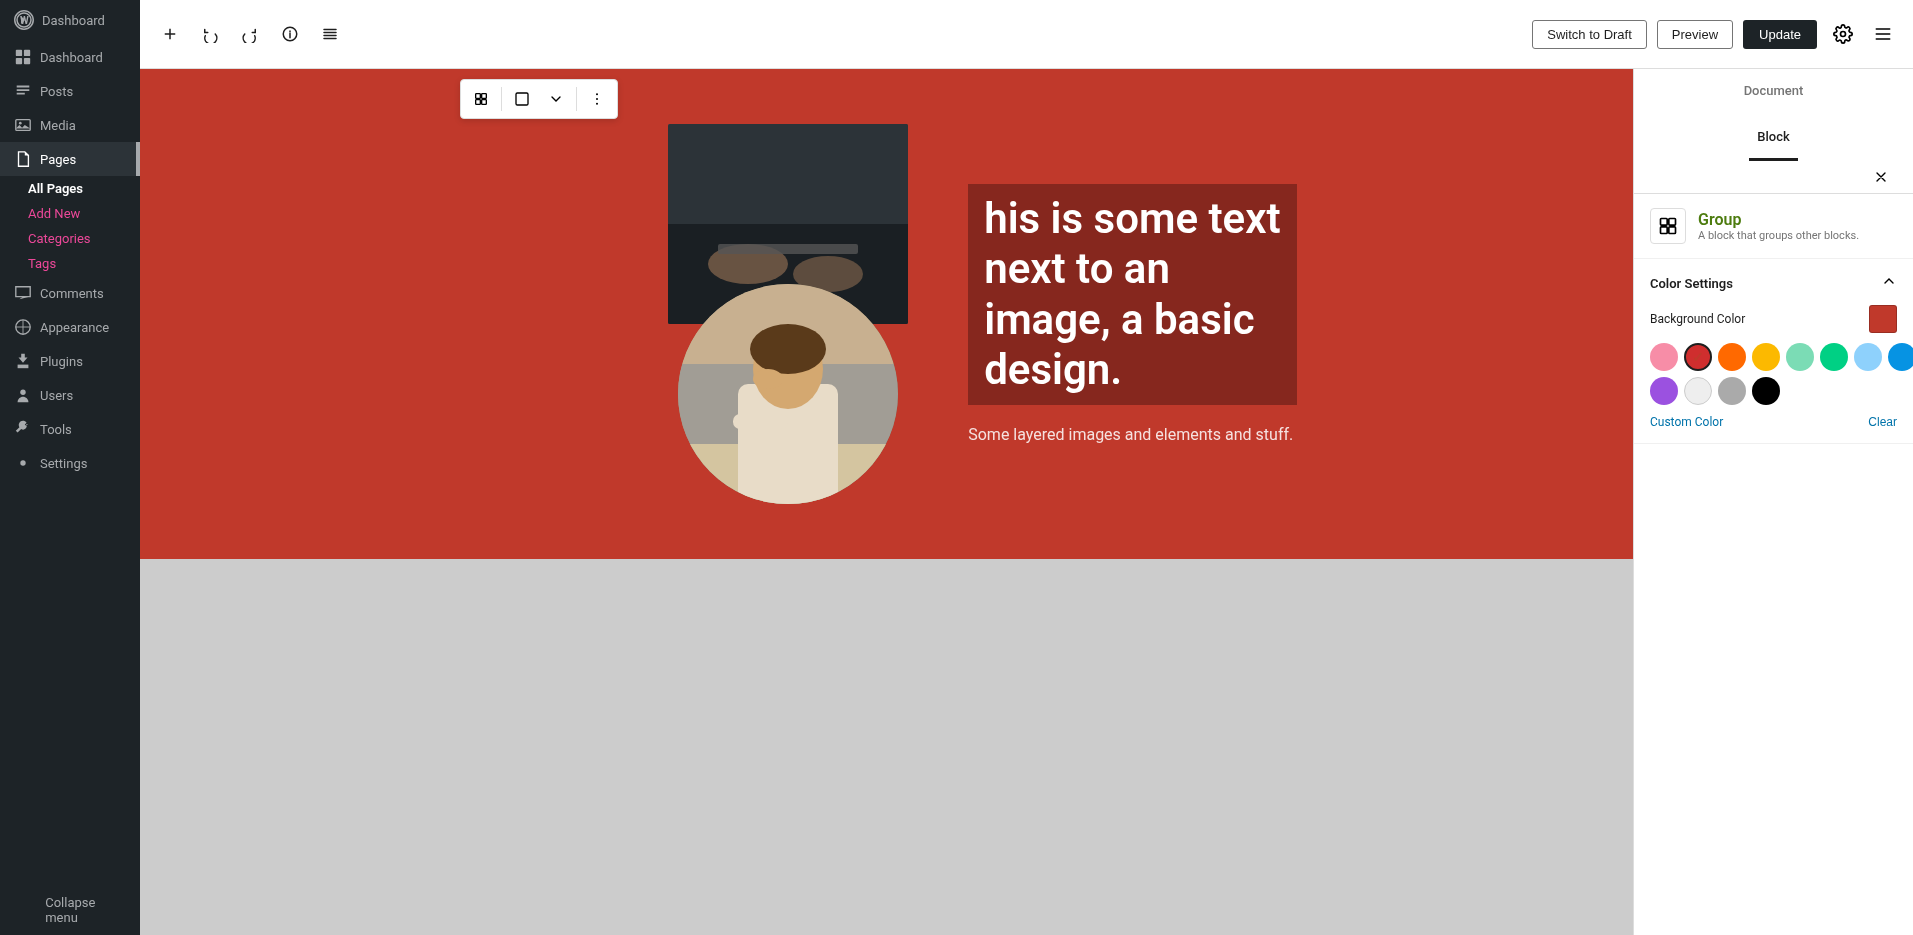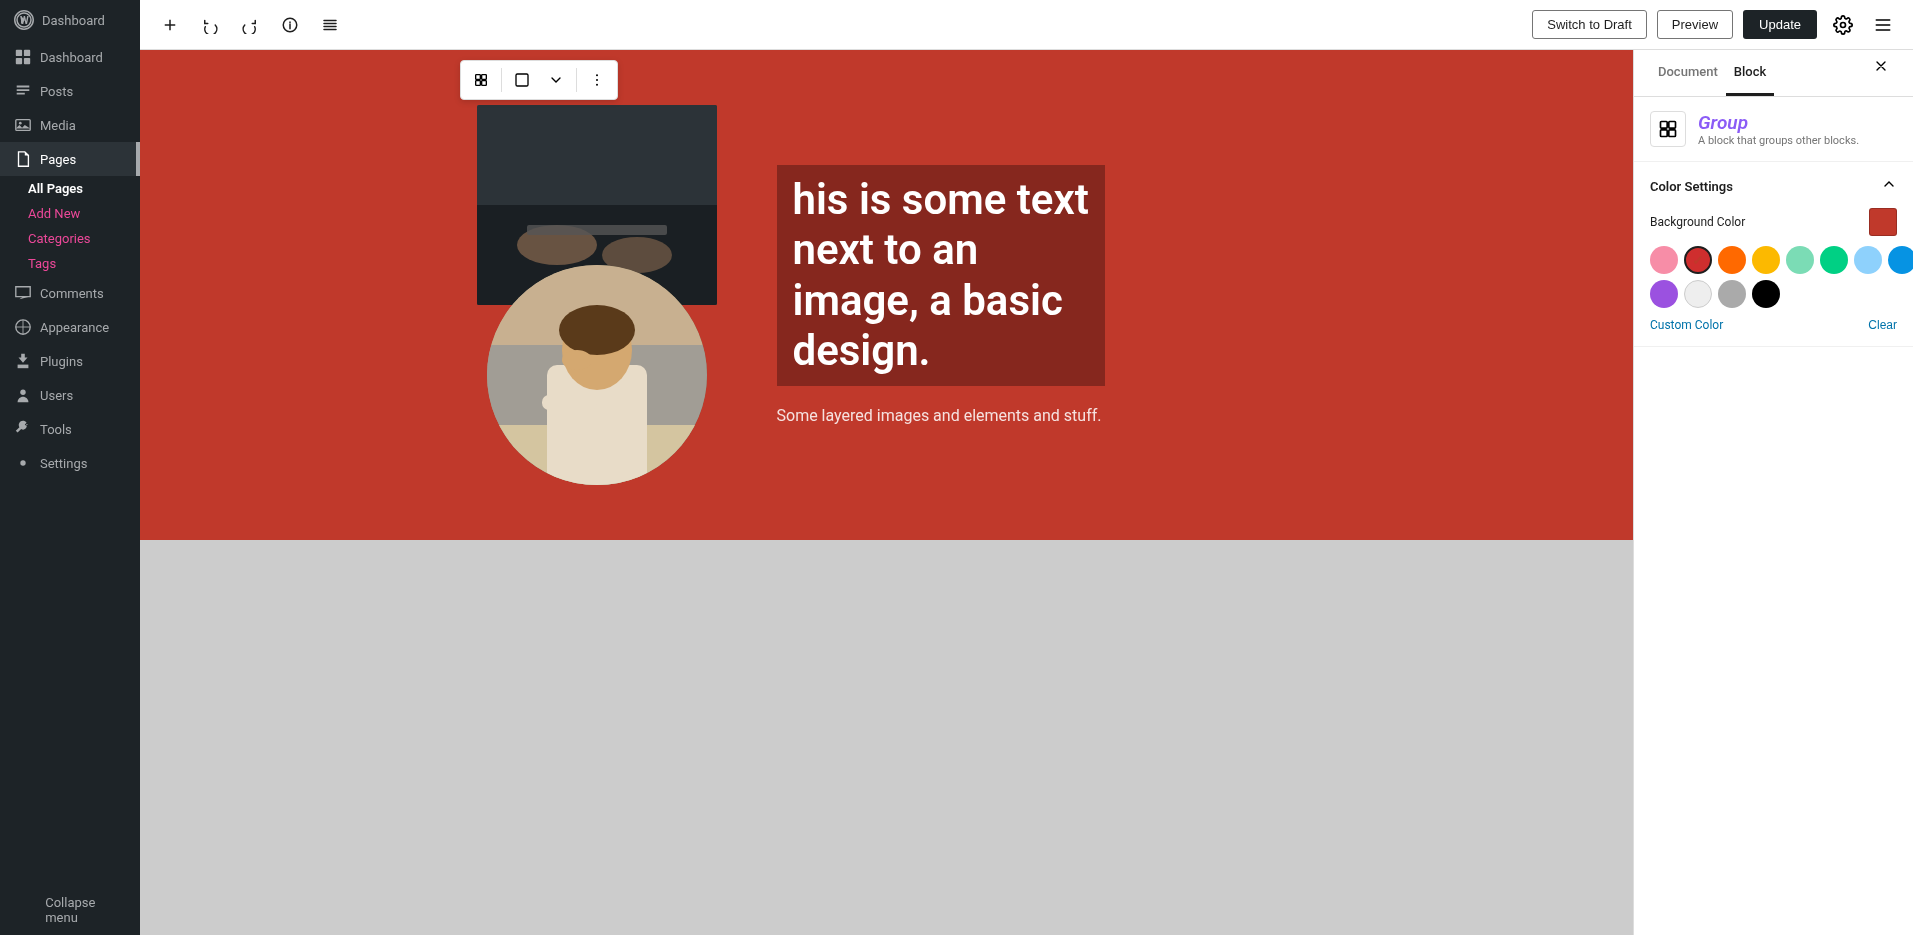--- a/index.html
+++ b/index.html
@@ -76,21 +76,21 @@
       overflow: hidden;
     }
 
     
     .top-toolbar {
       background: #fff;
       border-bottom: 1px solid #ddd;
       display: flex;
       align-items: center;
       padding: 0 12px;
-      height: 50px;
+      height: 69px;
       gap: 4px;
       flex-shrink: 0;
     }
     .toolbar-btn {
       width: 36px;
       height: 36px;
       border: none;
       background: transparent;
       cursor: pointer;
       border-radius: 4px;
@@ -213,20 +213,21 @@
       position: relative;
       overflow: hidden;
     }
     .red-section-inner {
       display: flex;
       align-items: center;
       gap: 40px;
       padding: 40px;
       max-width: 900px;
       width: 100%;
+      justify-content: flex-end;
     }
     .image-stack {
       position: relative;
       width: 260px;
       height: 380px;
       flex-shrink: 0;
     }
     .img-bg-rect {
       position: absolute;
       top: 0;
@@ -302,22 +303,23 @@
       border-left: 1px solid #ddd;
       display: flex;
       flex-direction: column;
       flex-shrink: 0;
       overflow-y: auto;
     }
     .panel-tabs {
       display: flex;
       border-bottom: 1px solid #ddd;
       padding: 0 16px;
-      align-items: flex-start;
+      align-items: center;
       justify-content: space-between;
+      flex-direction: column;
     }
     .panel-tab {
       padding: 14px 8px;
       font-size: 13px;
       color: #757575;
       cursor: pointer;
       border-bottom: 3px solid transparent;
       font-weight: 500;
     }
     .panel-tab.active { color: #1e1e1e; border-bottom-color: #1e1e1e; }
@@ -345,21 +347,21 @@
     .block-icon {
       width: 36px;
       height: 36px;
       border: 1px solid #ddd;
       border-radius: 4px;
       display: flex;
       align-items: center;
       justify-content: center;
     }
     .block-icon svg { width: 20px; height: 20px; fill: #1e1e1e; }
-    .block-title { font-size: 19px; font-weight: 600; color: #8b5cf6; font-style: italic; }
+    .block-title { font-size: 16px; font-weight: 600; color: #4d7c0f; }
     .block-desc { font-size: 11px; color: #757575; }
 
     
     .panel-section {
       padding: 14px 16px;
       border-bottom: 1px solid #f0f0f0;
     }
     .panel-section-header {
       display: flex;
       align-items: center;

